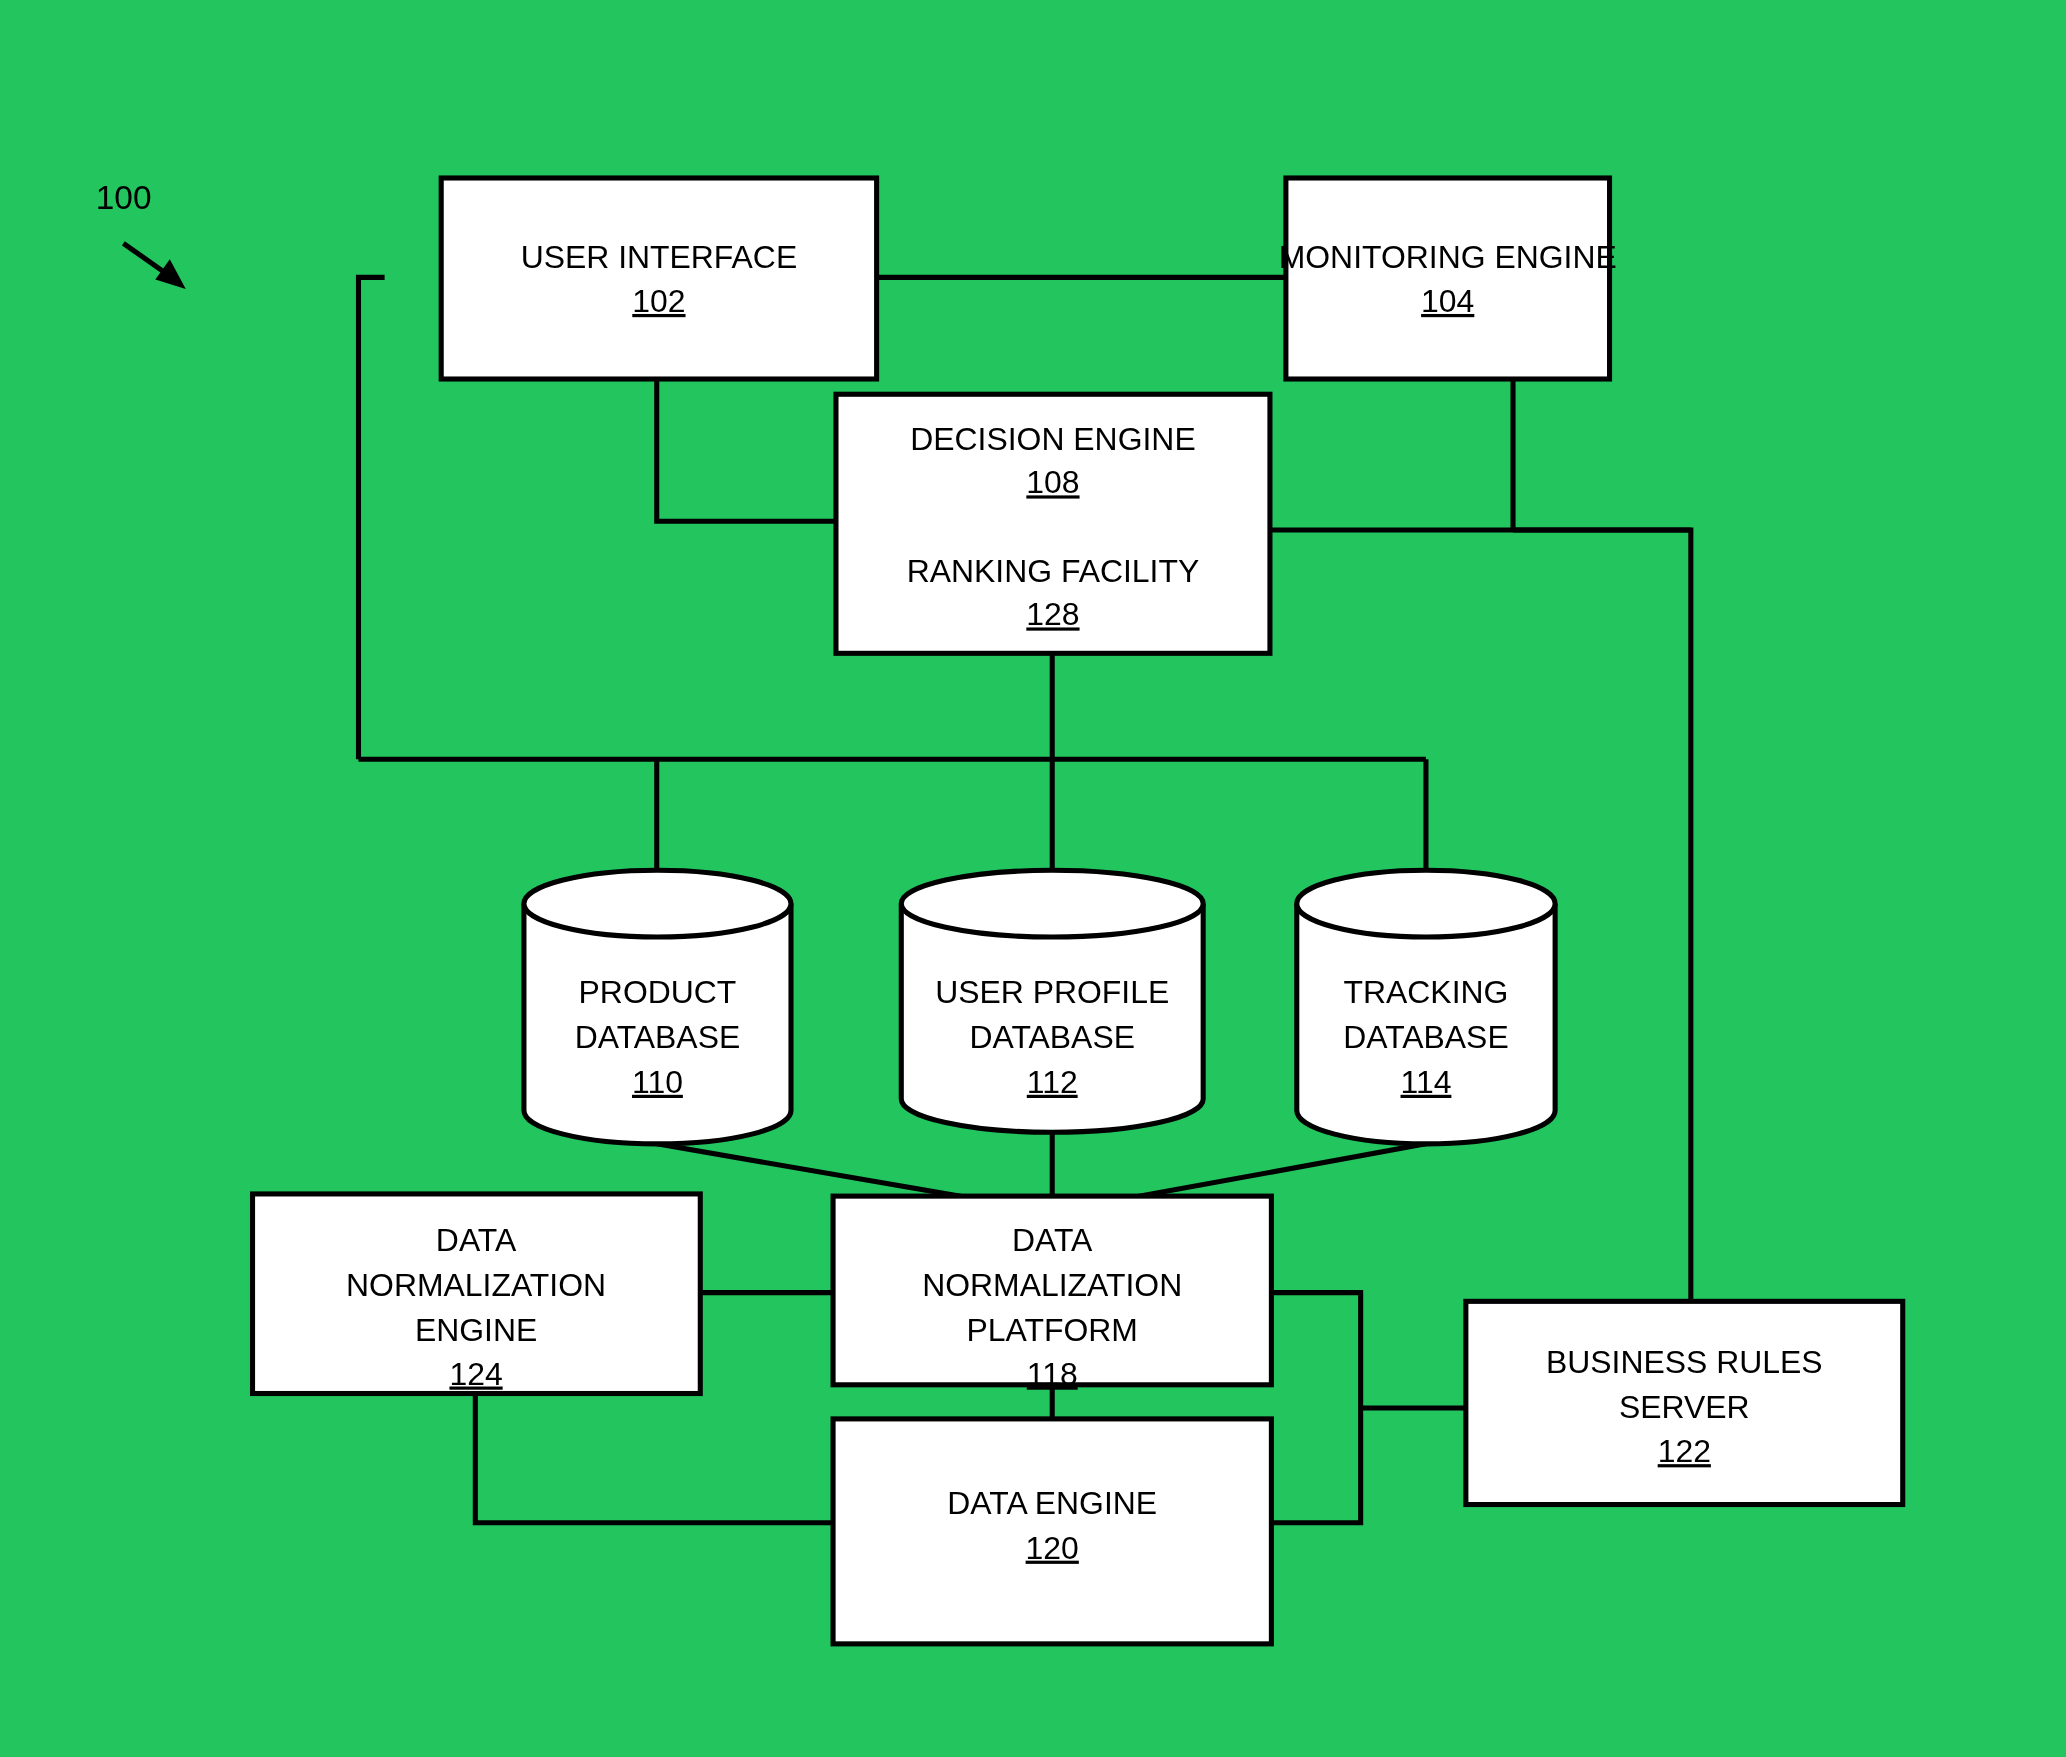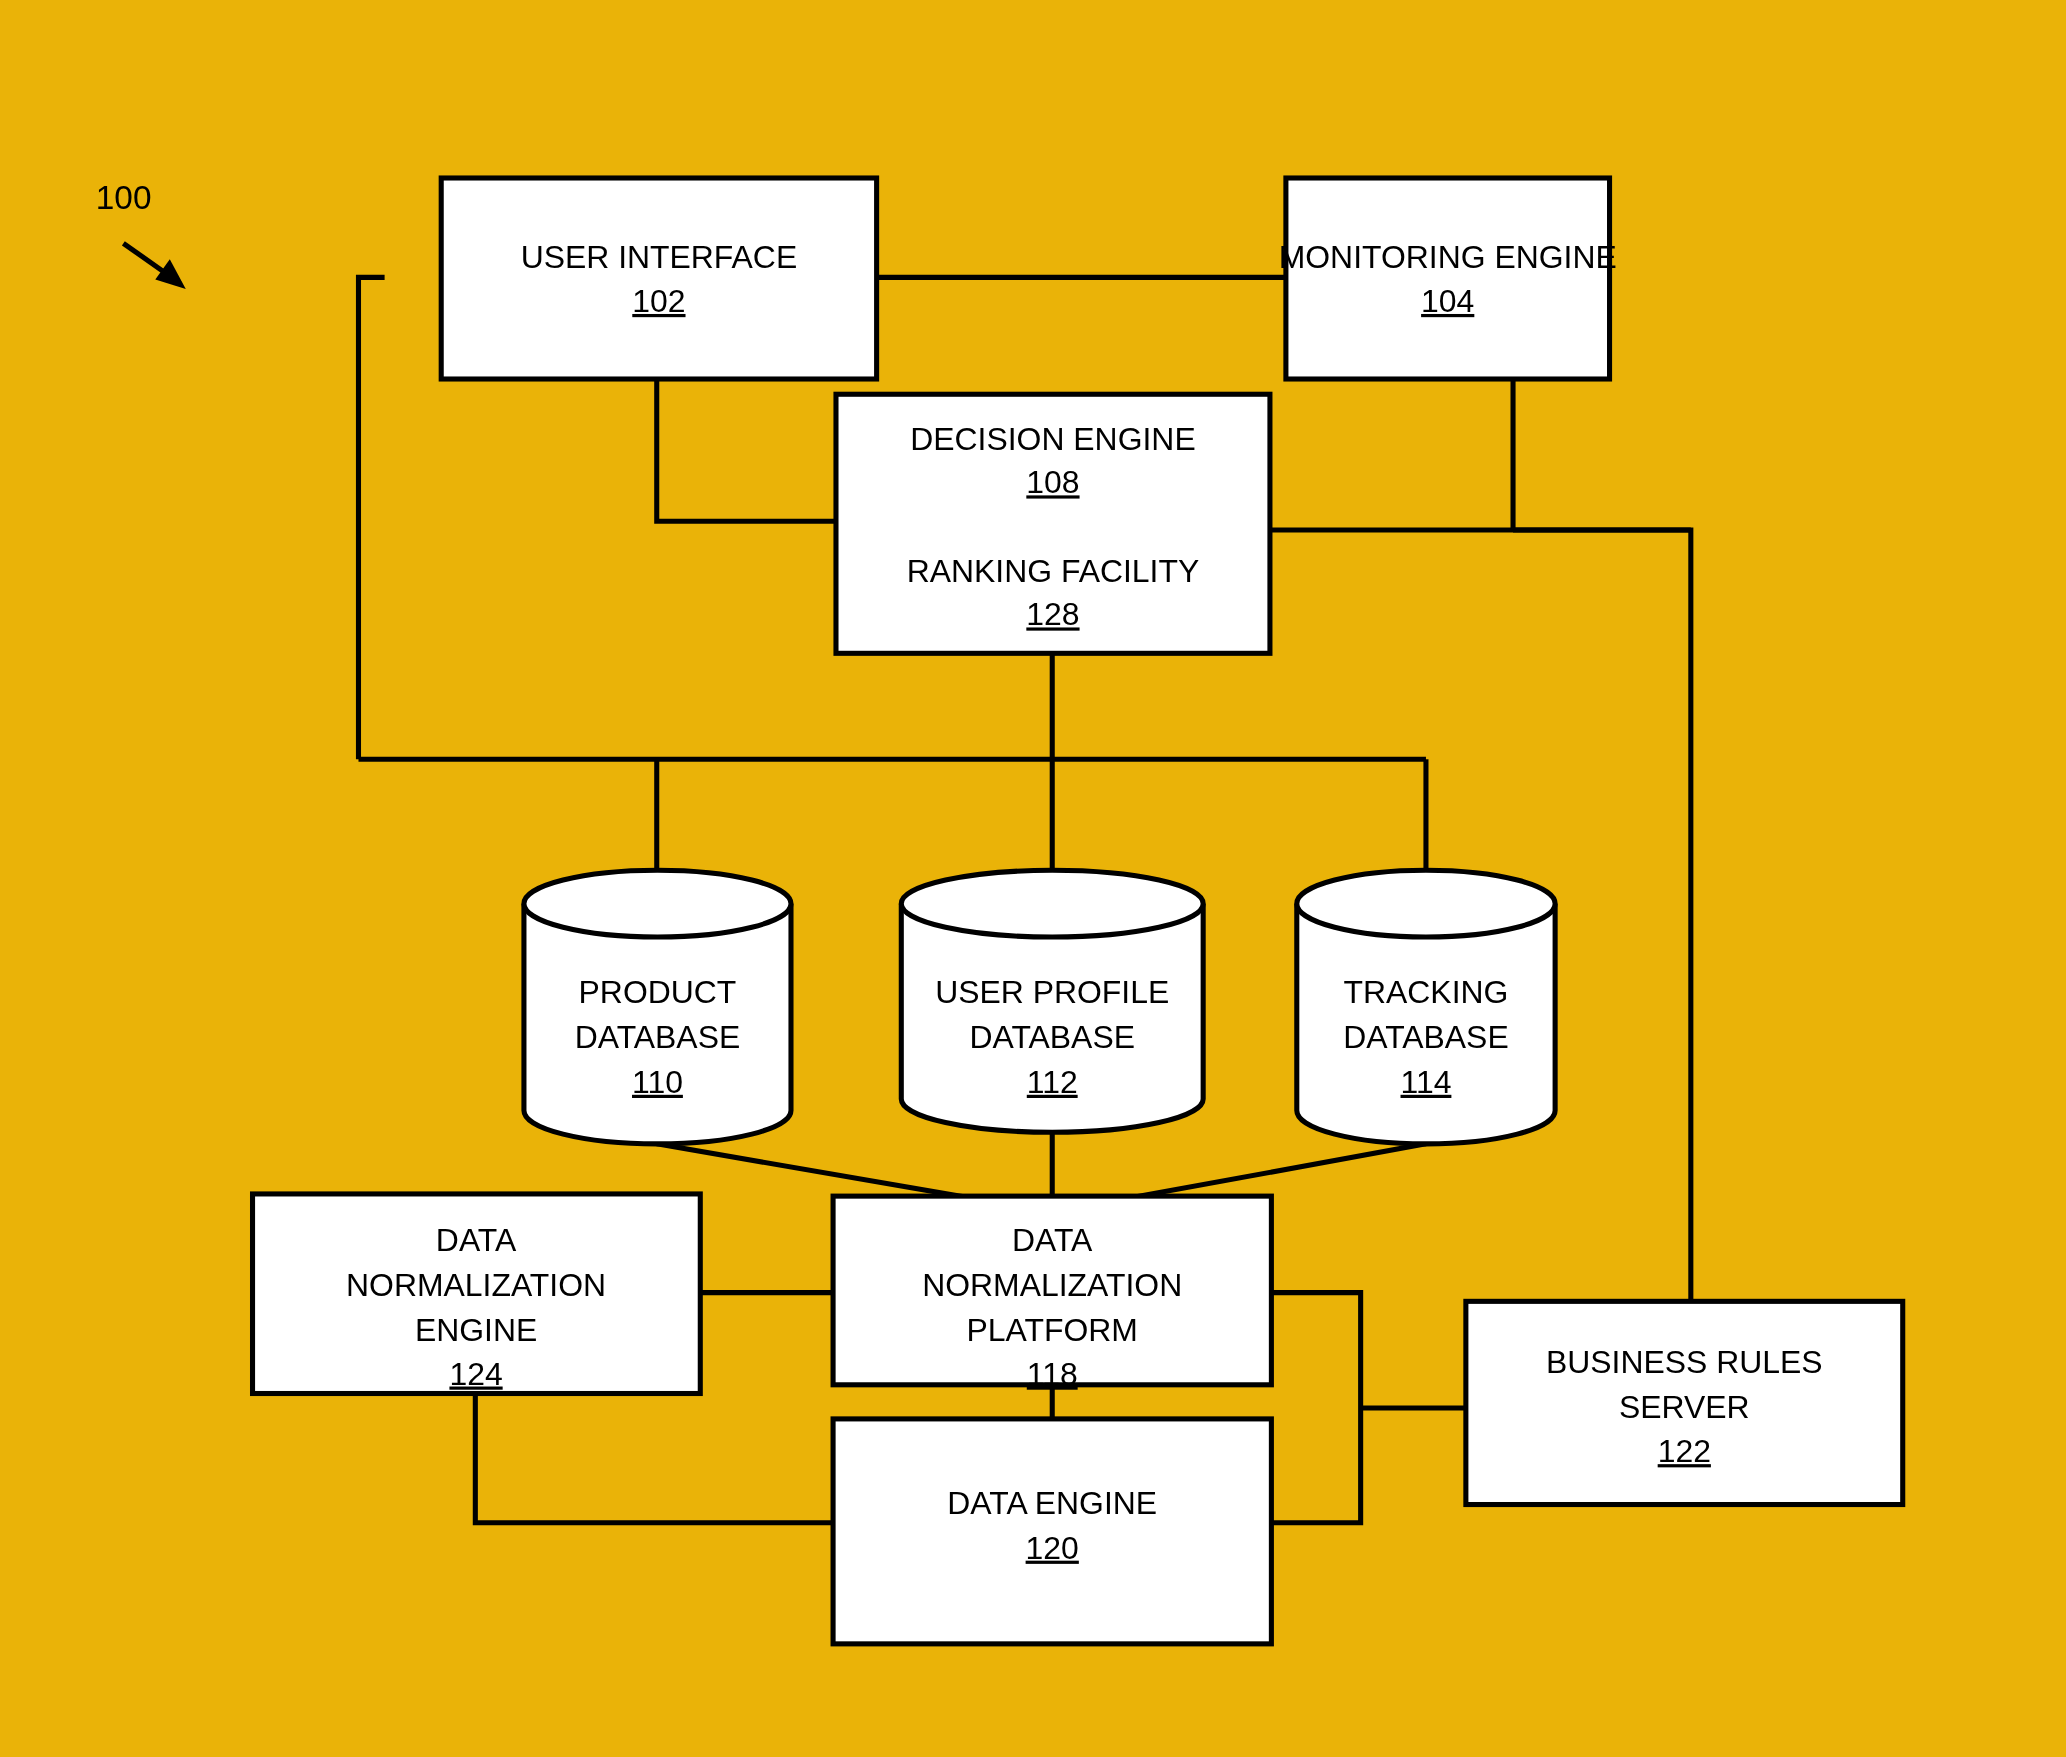--- a/index.html
+++ b/index.html
@@ -10,21 +10,21 @@
   body {
     width: 2066px;
     height: 1758px;
     font-family: "Liberation Sans", sans-serif;
     overflow: hidden;
   }
   #diagram-root {
     position: relative;
     width: 2066px;
     height: 1758px;
-    background: #eab308;
+    background: #22c55e;
   }
   svg#figure {
     display: block;
     width: 2066px;
     height: 1758px;
   }
   .node-rect {
     fill: #ffffff;
     stroke: #000000;
     stroke-width: 7;

